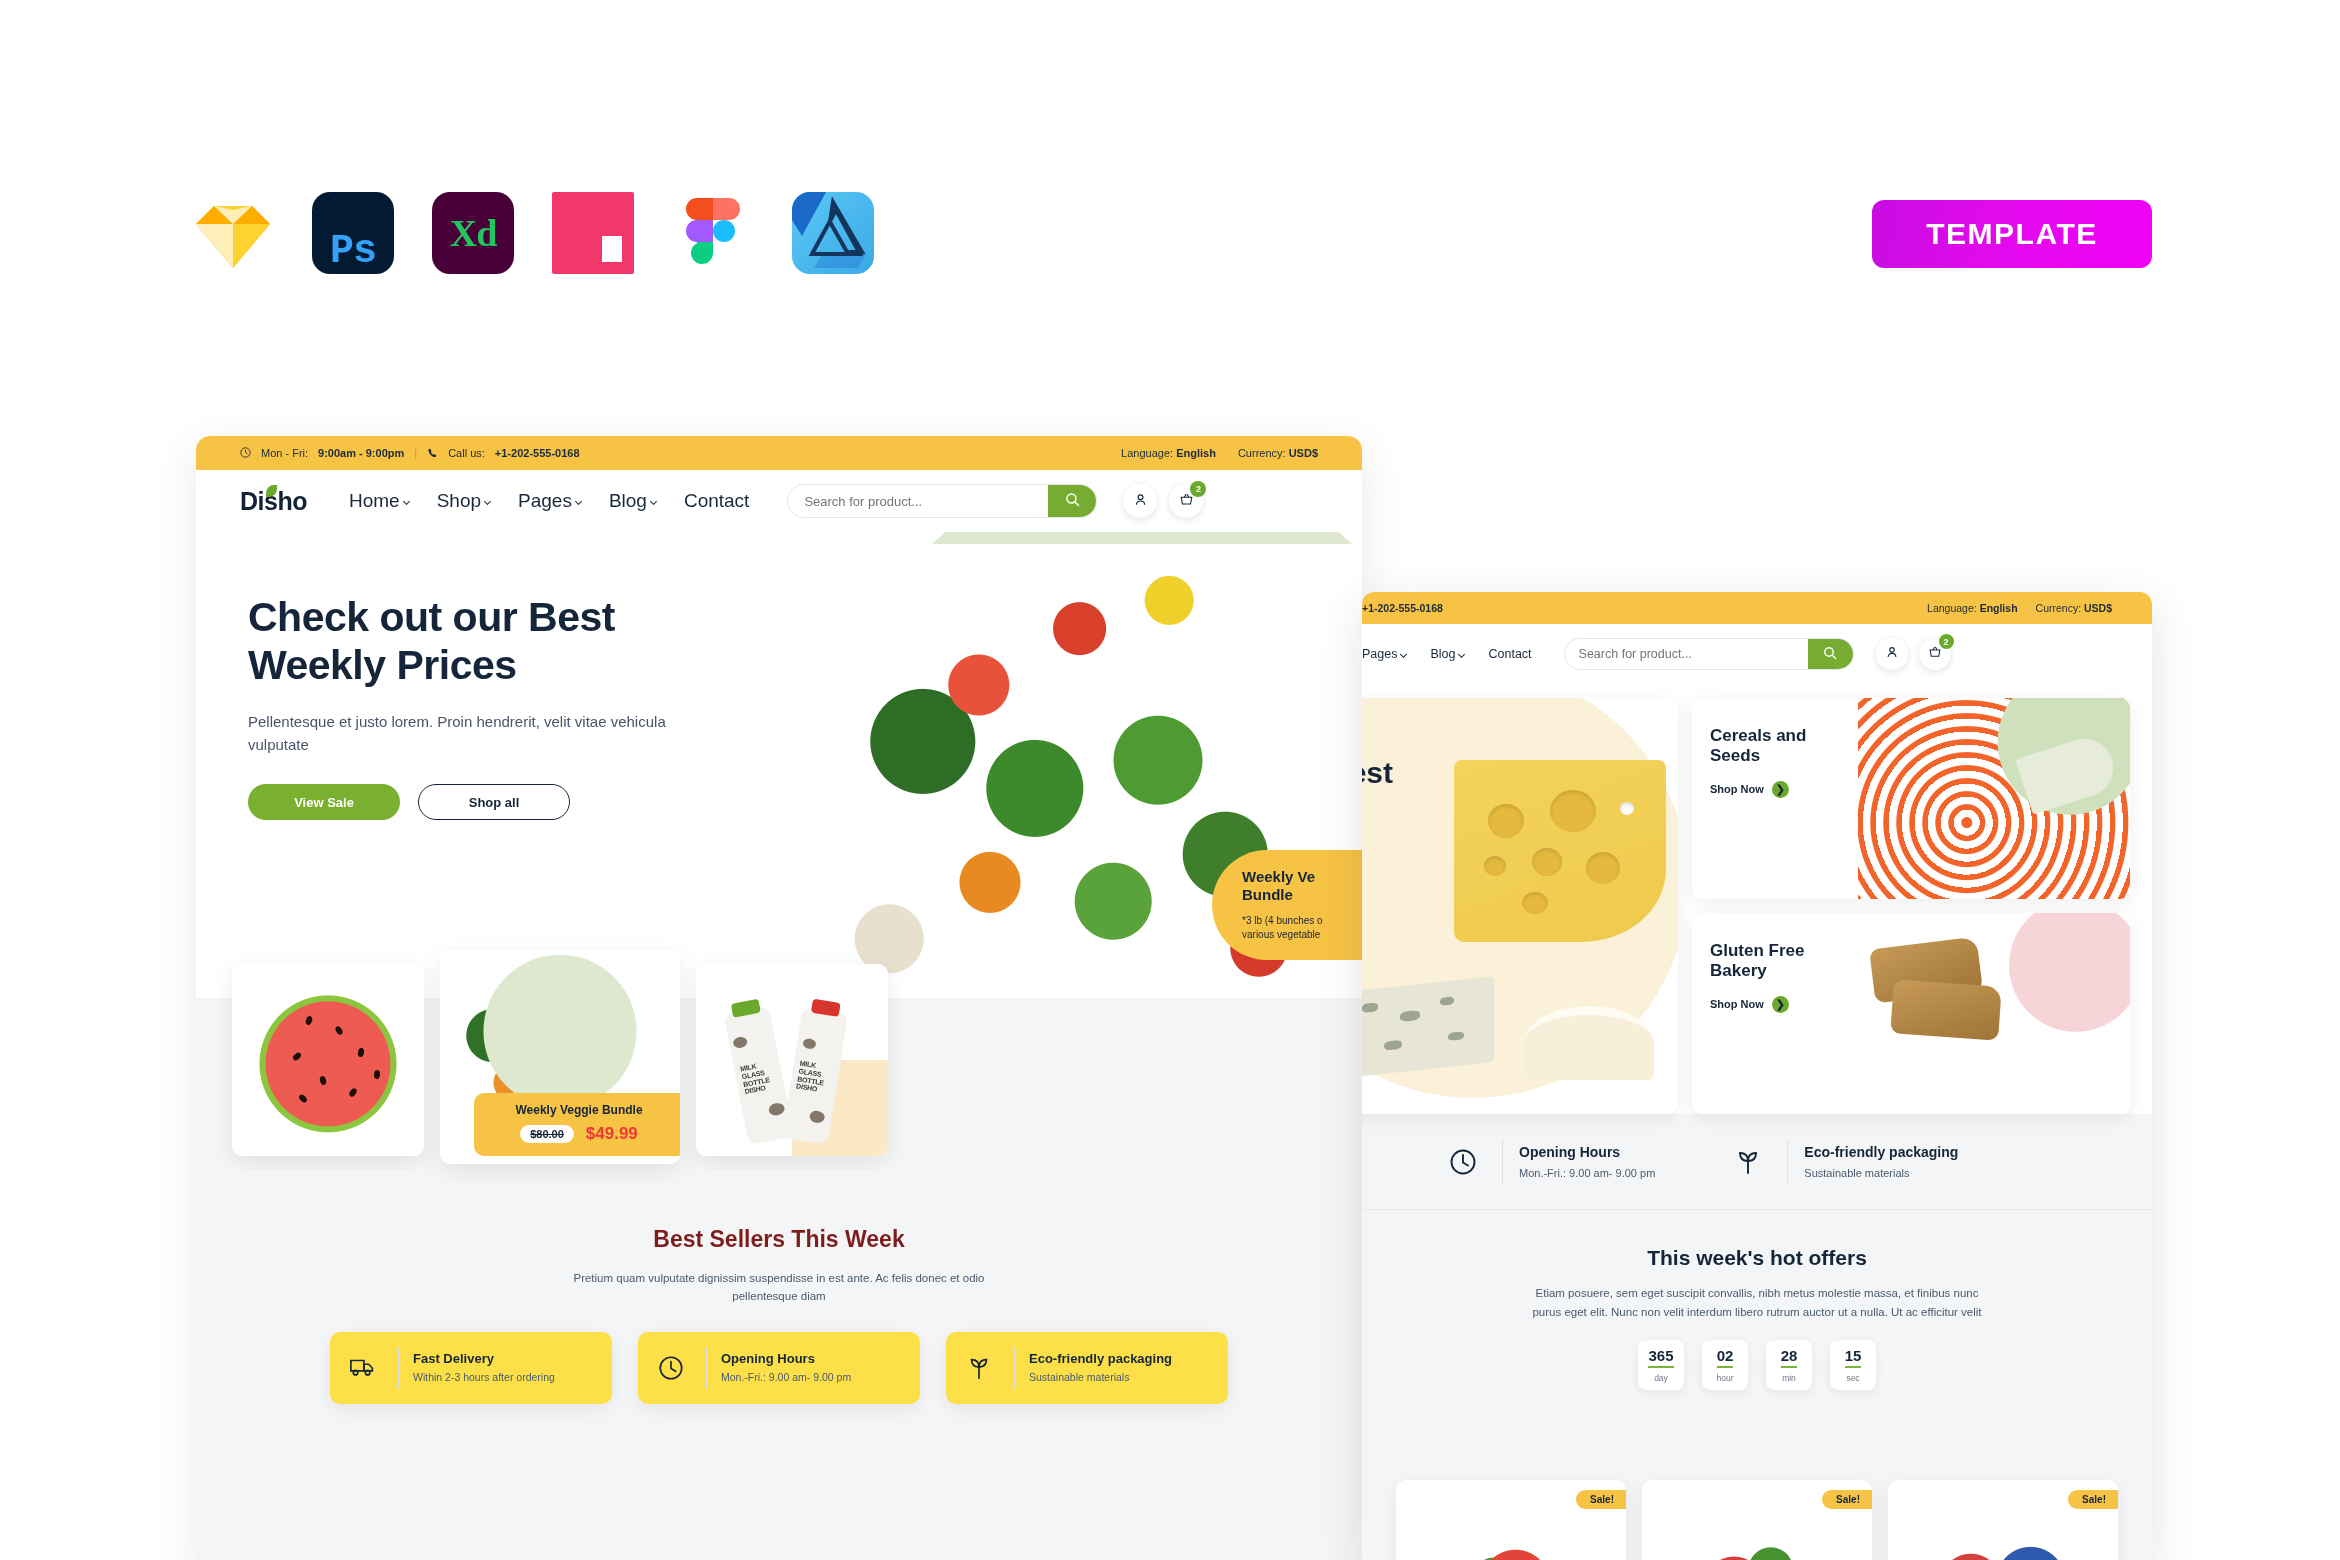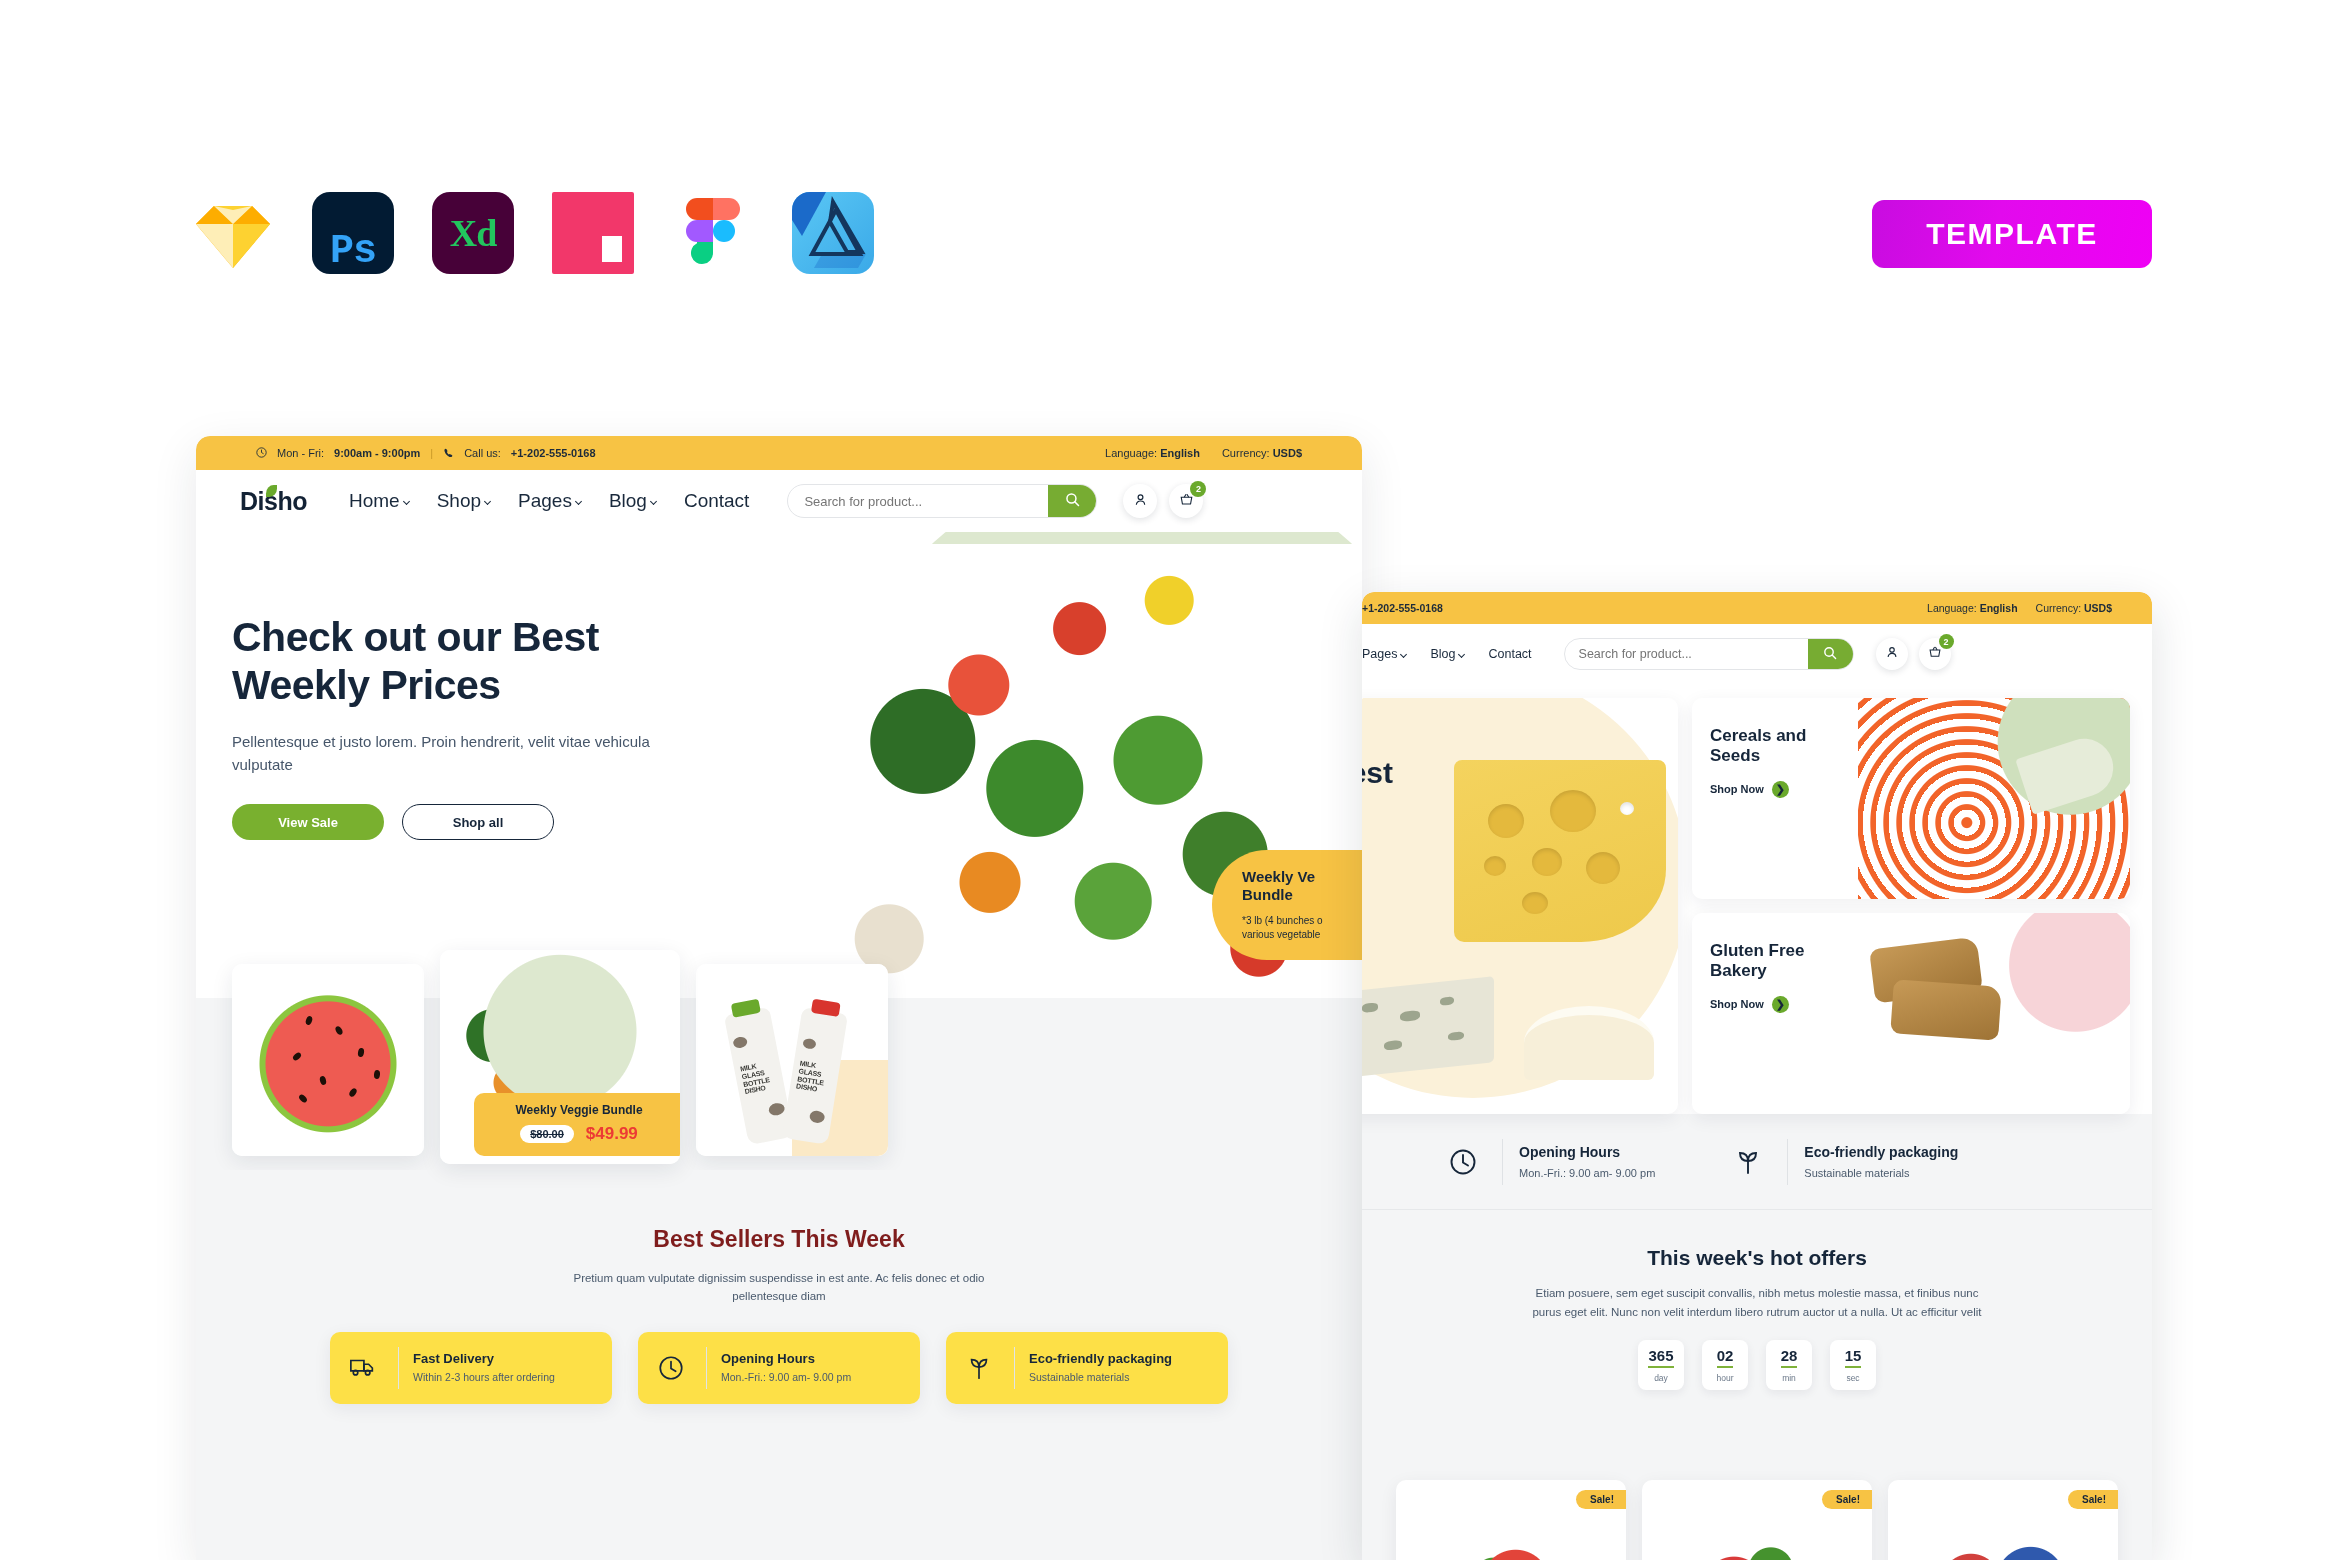--- a/index.html
+++ b/index.html
@@ -128,21 +128,21 @@
     font-weight: bold;
   }
 
   
   #mock1 {
     left: 196px; top: 436px;
     width: 1166px; height: 1124px;
     border-radius: 14px 14px 0 0;
     box-shadow: 0 14px 46px rgba(25,35,50,.10);
   }
-  #mock1 .mock-topbar { height: 34px; padding: 0 60px; font-size: 11px; border-radius: 14px 14px 0 0;}
+  #mock1 .mock-topbar { height: 34px; padding: 0 44px; font-size: 11px; border-radius: 14px 14px 0 0;}
   #mock1 .mock-nav { height: 62px; padding: 0 44px; gap: 0; }
   #mock1 .logo { font-size: 25px; margin-right: 42px; }
   #mock1 .logo .leaf { width: 11px; height: 12px; left: 26px; top: -2px; }
   #mock1 .navlinks { gap: 28px; font-size: 19px; }
   #mock1 .chev { width: 5px; height: 5px; }
   #mock1 .searchbox { margin-left: 38px; width: 310px; height: 34px; }
   #mock1 .searchbox input { font-size: 13px; padding: 0 16px; }
   #mock1 .search-btn { width: 58px; }
   #mock1 .nav-actions { margin-left: 26px; display: flex; gap: 12px; }
   #mock1 .round-btn { width: 34px; height: 34px; }
@@ -154,21 +154,21 @@
     background: #ffffff;
     overflow: hidden;
   }
   .hero1-green {
     position: absolute;
     right: -90px; top: -70px;
     width: 620px; height: 620px;
     background: #dde8cf;
     border-radius: 50%;
   }
-  .hero1-copy { position: absolute; left: 36px; top: 62px; width: 430px; margin-top: 20px; }
+  .hero1-copy { position: absolute; left: 52px; top: 62px; width: 430px; }
   .hero1-copy h1 {
     font-size: 41px;
     line-height: 1.16;
     color: #16263a;
     font-weight: bold;
     letter-spacing: -0.5px;
   }
   .hero1-copy p {
     margin-top: 22px;
     font-size: 15px;

